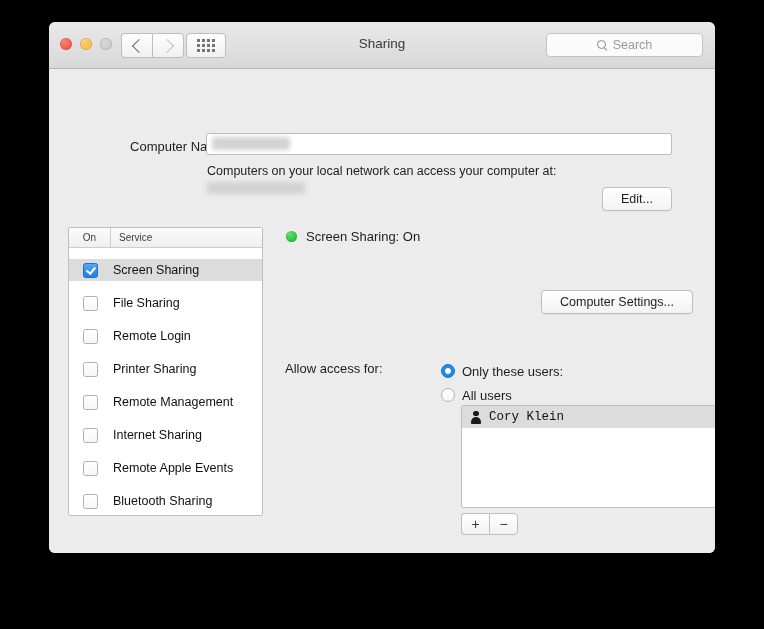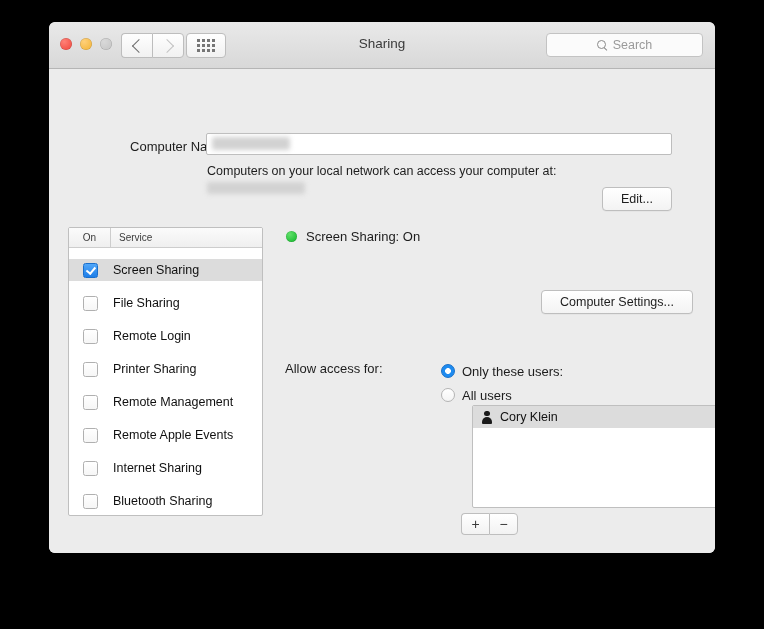--- a/index.html
+++ b/index.html
@@ -279,28 +279,29 @@
     box-sizing: border-box;
   }
   .radio.on {
     background: radial-gradient(circle at 50% 50%, #ffffff 0 2.6px, #1e8bf0 3.2px 100%);
     border-color: #1770c9;
   }
   .radio-label { font-size: 13px; color: #1d1d1d; }
 
   .userlist {
     position: absolute;
-    left: 423px;
+    left: 412px;
     top: 336px;
     width: 282px;
     height: 101px;
     background: #ffffff;
     border: 1px solid #bfbfbf;
     border-radius: 2px;
     overflow: hidden;
+    font-family: Liberation Mono, monospace;
   }
   .user-row {
     display: flex;
     align-items: center;
     gap: 7px;
     height: 22px;
     padding-left: 7px;
     font-size: 12.5px;
     color: #101010;
   }
@@ -431,28 +432,28 @@
         <div class="svc-cb-cell">
           <span class="cb"></span>
         </div>
         <div class="svc-name">Remote Management</div>
       </div>
 
       <div class="svc-row">
         <div class="svc-cb-cell">
           <span class="cb"></span>
         </div>
+        <div class="svc-name">Internet Sharing</div>
+      </div>
+
+      <div class="svc-row">
+        <div class="svc-cb-cell">
+          <span class="cb"></span>
+        </div>
         <div class="svc-name">Remote Apple Events</div>
-      </div>
-
-      <div class="svc-row">
-        <div class="svc-cb-cell">
-          <span class="cb"></span>
-        </div>
-        <div class="svc-name">Internet Sharing</div>
       </div>
 
       <div class="svc-row">
         <div class="svc-cb-cell">
           <span class="cb"></span>
         </div>
         <div class="svc-name">Bluetooth Sharing</div>
       </div>
     </div>
 

